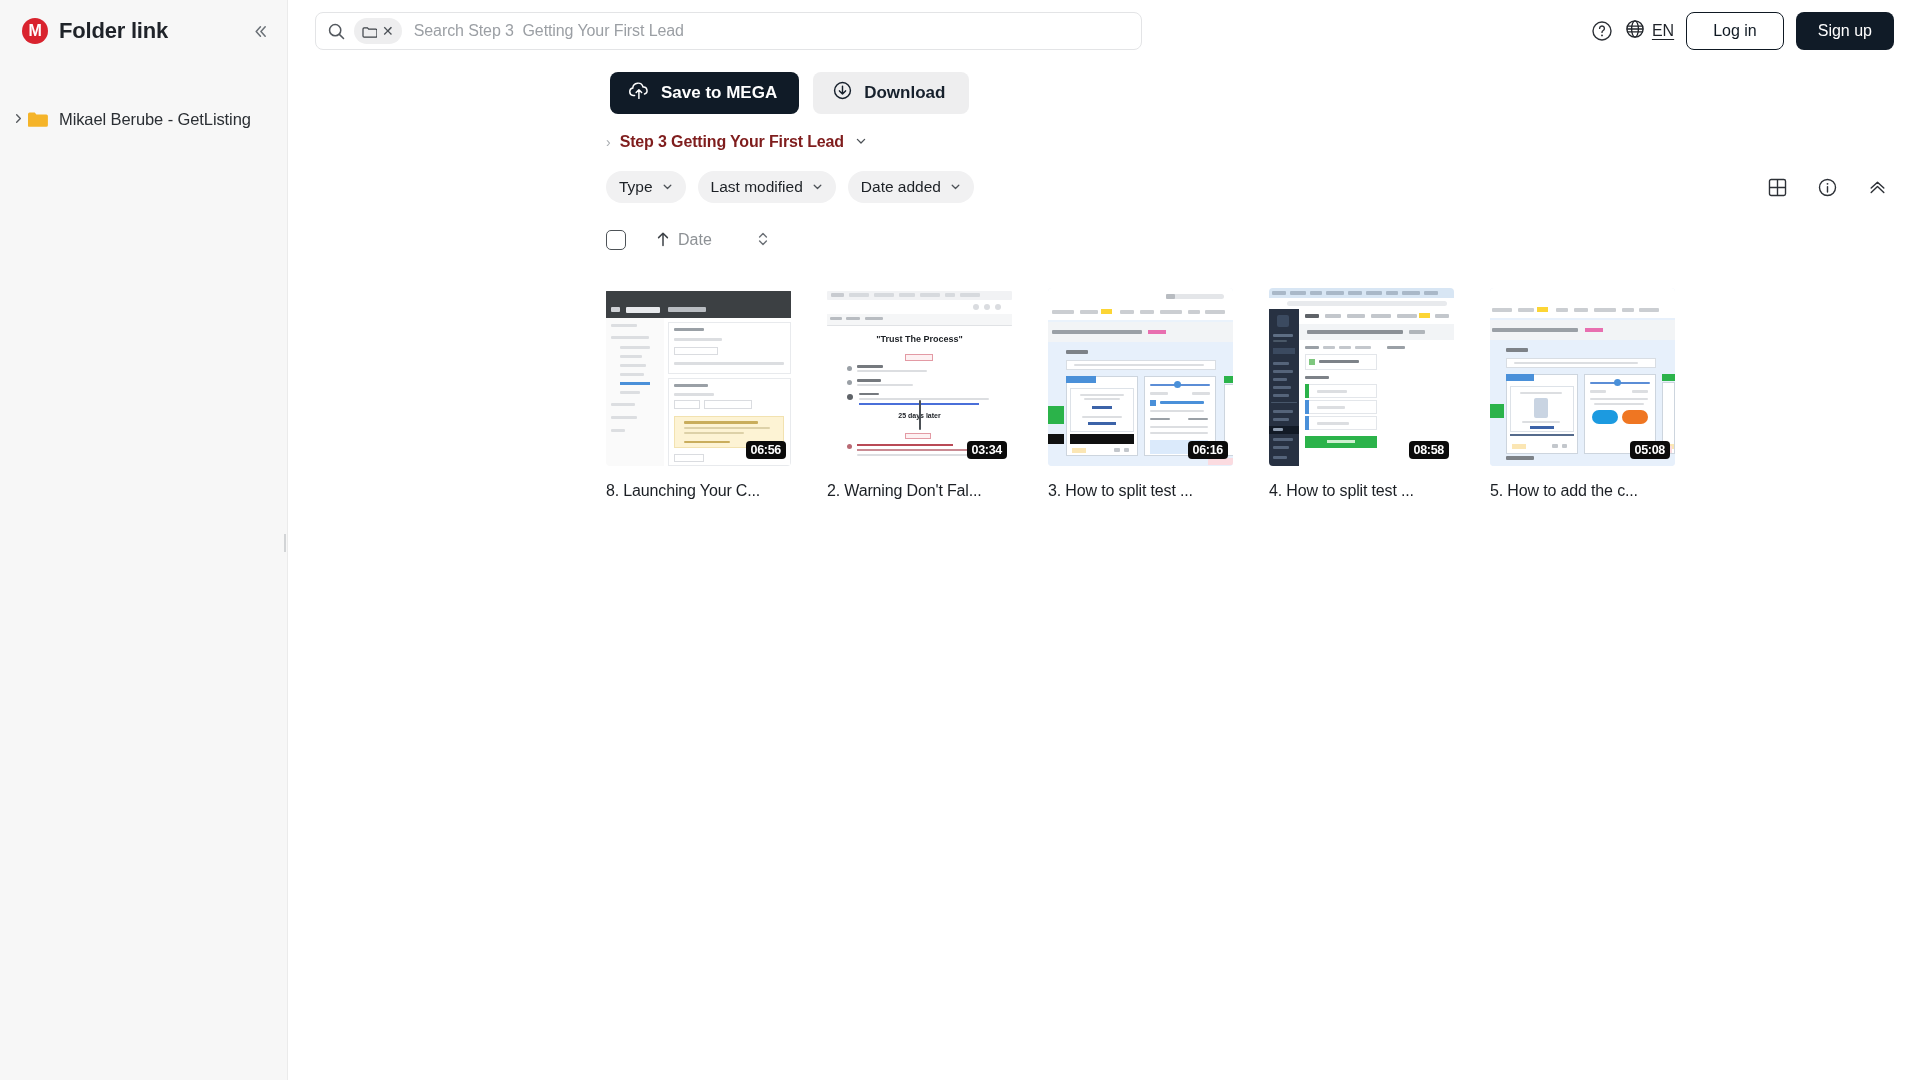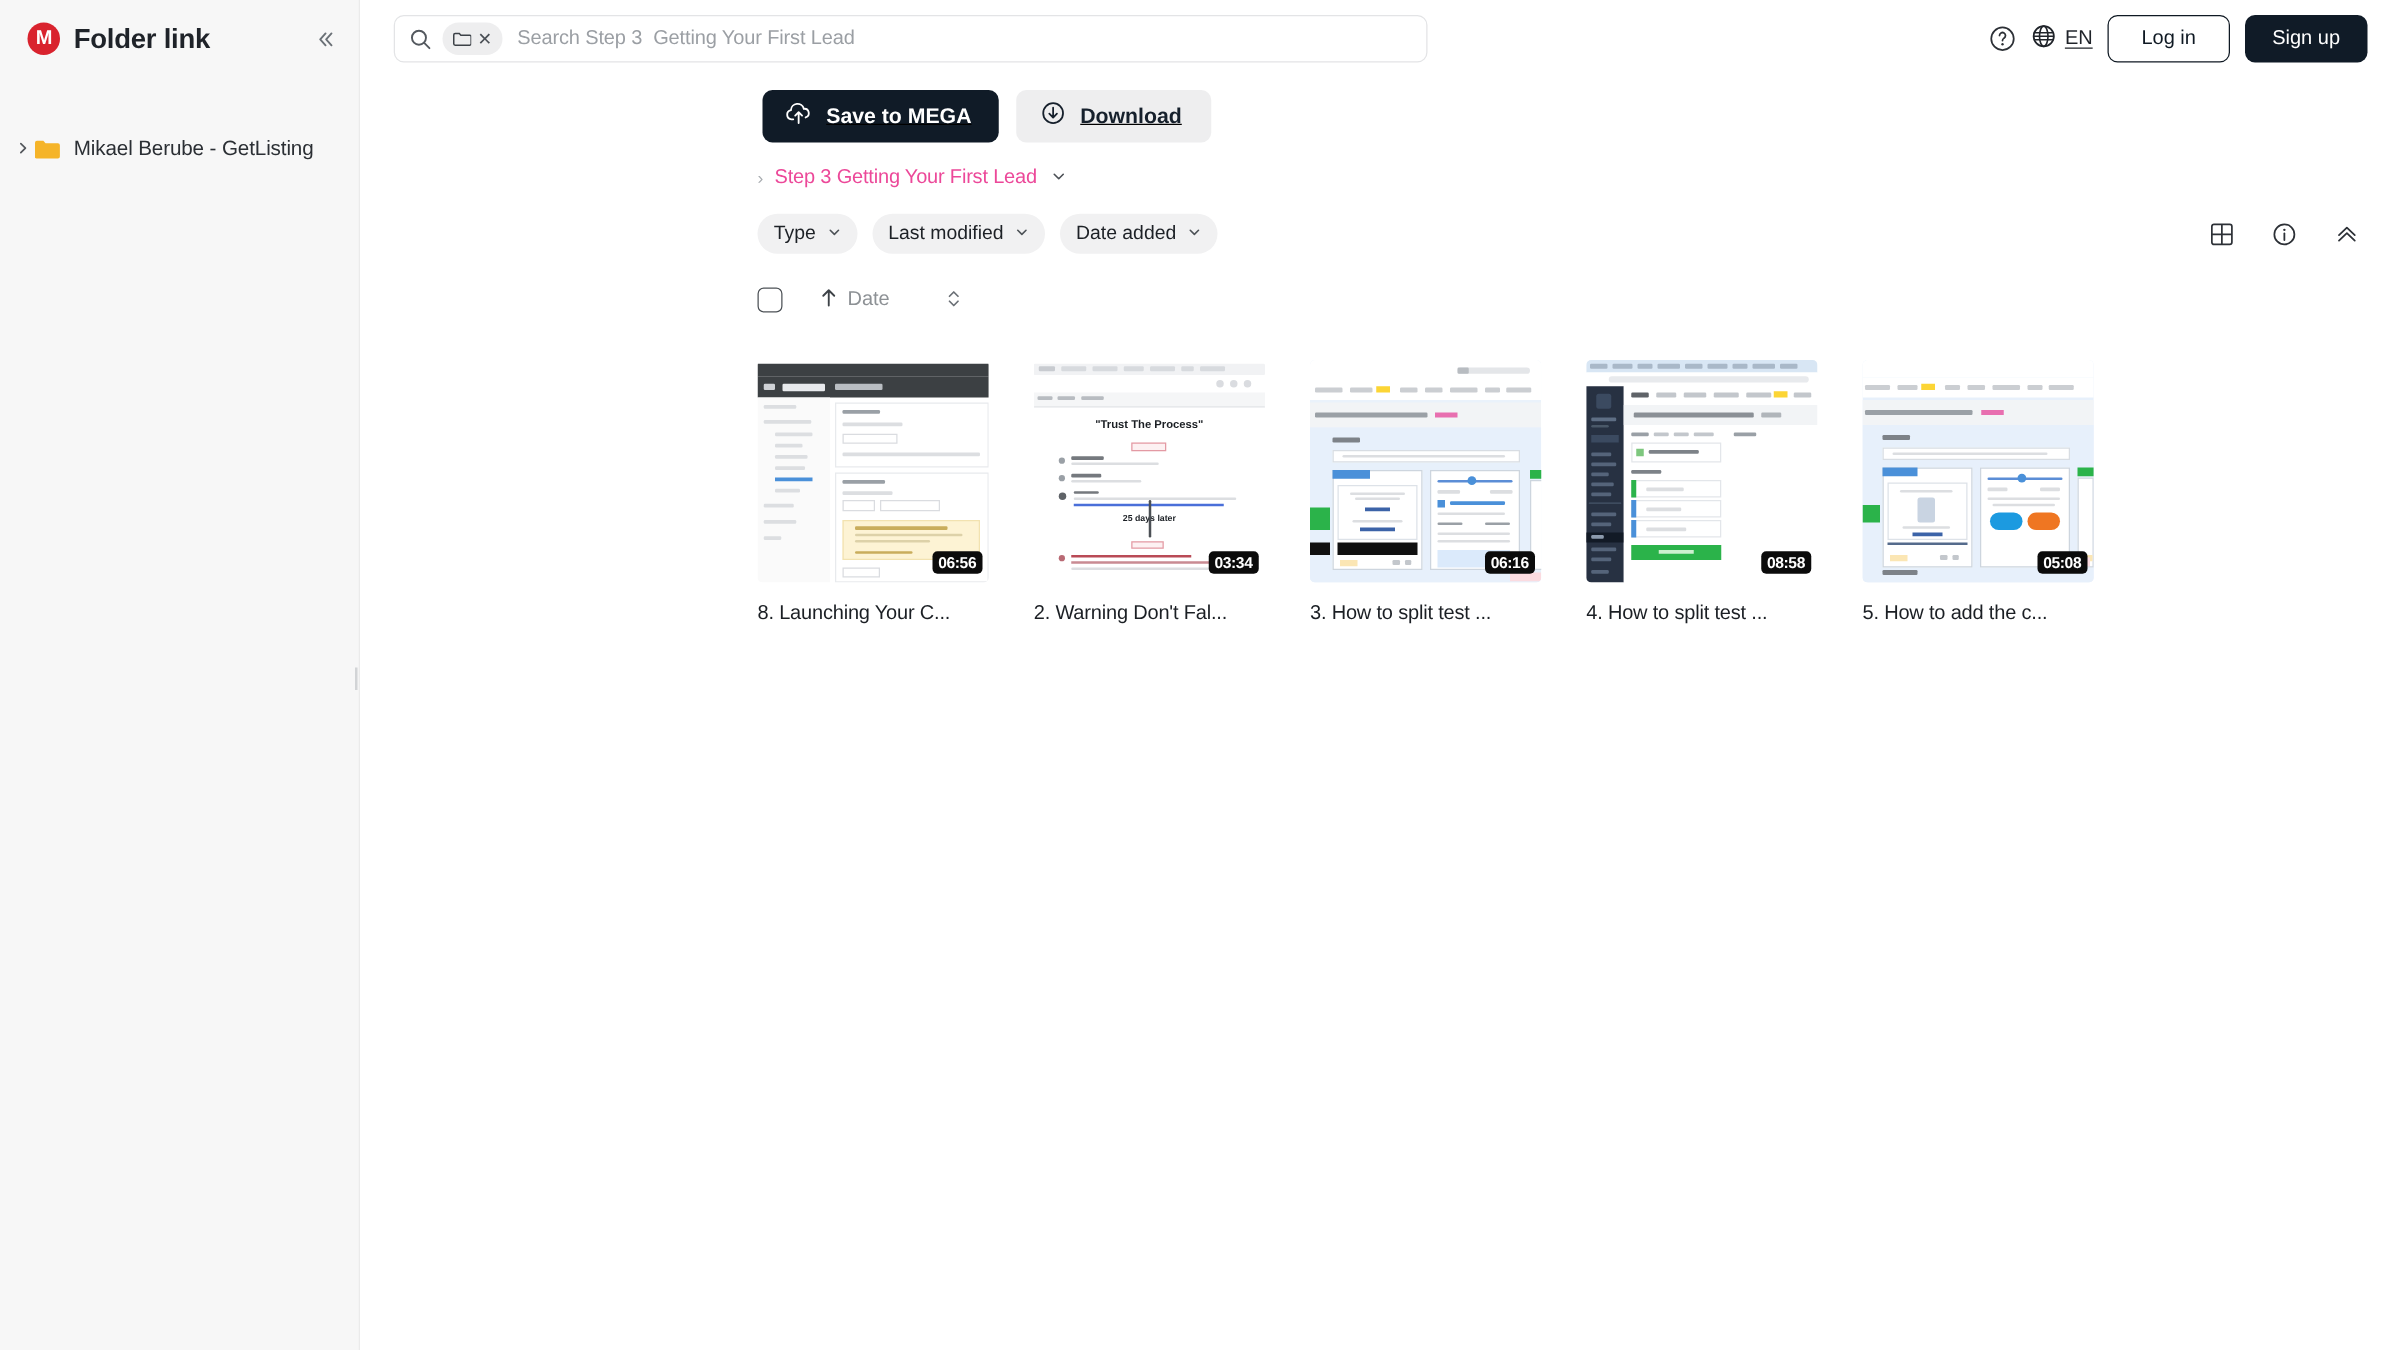--- a/index.html
+++ b/index.html
@@ -96,40 +96,40 @@
     height: 38px; padding: 0 26px; border: 1.5px solid #0f1923; border-radius: 8px;
     background: #fff; color: #0f1923; font-size: 16px; font-family: inherit;
     cursor: pointer; margin-right: 12px;
   }
   .btn-signup {
     height: 38px; padding: 0 22px; border: none; border-radius: 8px;
     background: #101b27; color: #fff; font-size: 16px; font-family: inherit; cursor: pointer;
   }
 
   
-  .actionrow { display: flex; gap: 14px; padding: 10px 0 0 322px; text-decoration: underline; }
+  .actionrow { display: flex; gap: 14px; padding: 10px 0 0 322px; }
   .btn-mega {
     height: 42px; padding: 0 22px 0 18px; border: none; border-radius: 8px;
     background: #101b27; color: #fff; font-size: 17px; font-weight: bold;
     display: flex; align-items: center; gap: 11px; cursor: pointer; font-family: inherit;
   }
   .btn-dl {
     height: 42px; padding: 0 24px 0 19px; border: none; border-radius: 8px;
     background: #eeeeef; color: #16202c; font-size: 17px; font-weight: bold;
     display: flex; align-items: center; gap: 11px; cursor: pointer; font-family: inherit;
   }
 
   
   .crumbs {
     display: flex; align-items: center; gap: 9px; padding: 19px 0 0 318px;
     font-size: 16px; white-space: nowrap;
   }
   .crumb-root { color: #6e7378; cursor: pointer; letter-spacing: -0.15px; }
   .crumb-sep { color: #a9adb1; font-size: 14px; }
-  .crumb-cur { color: #ec4899; font-weight: normal; cursor: pointer; letter-spacing: -0.15px; }
+  .crumb-cur { color: #7f1d1d; font-weight: bold; cursor: pointer; letter-spacing: -0.15px; }
   .crumb-caret { color: #4b5055; font-size: 12px; margin-left: 2px; }
 
   
   .filterbar { display: flex; align-items: center; padding: 19px 26px 0 318px; gap: 12px; }
   .fchip {
     height: 32px; border-radius: 16px; background: #f1f1f2; border: none;
     padding: 0 13px; display: flex; align-items: center; gap: 9px;
     font-size: 15.5px; color: #1d2126; cursor: pointer; font-family: inherit;
   }
   .fchip .cv { font-size: 11px; color: #4d5257; }

